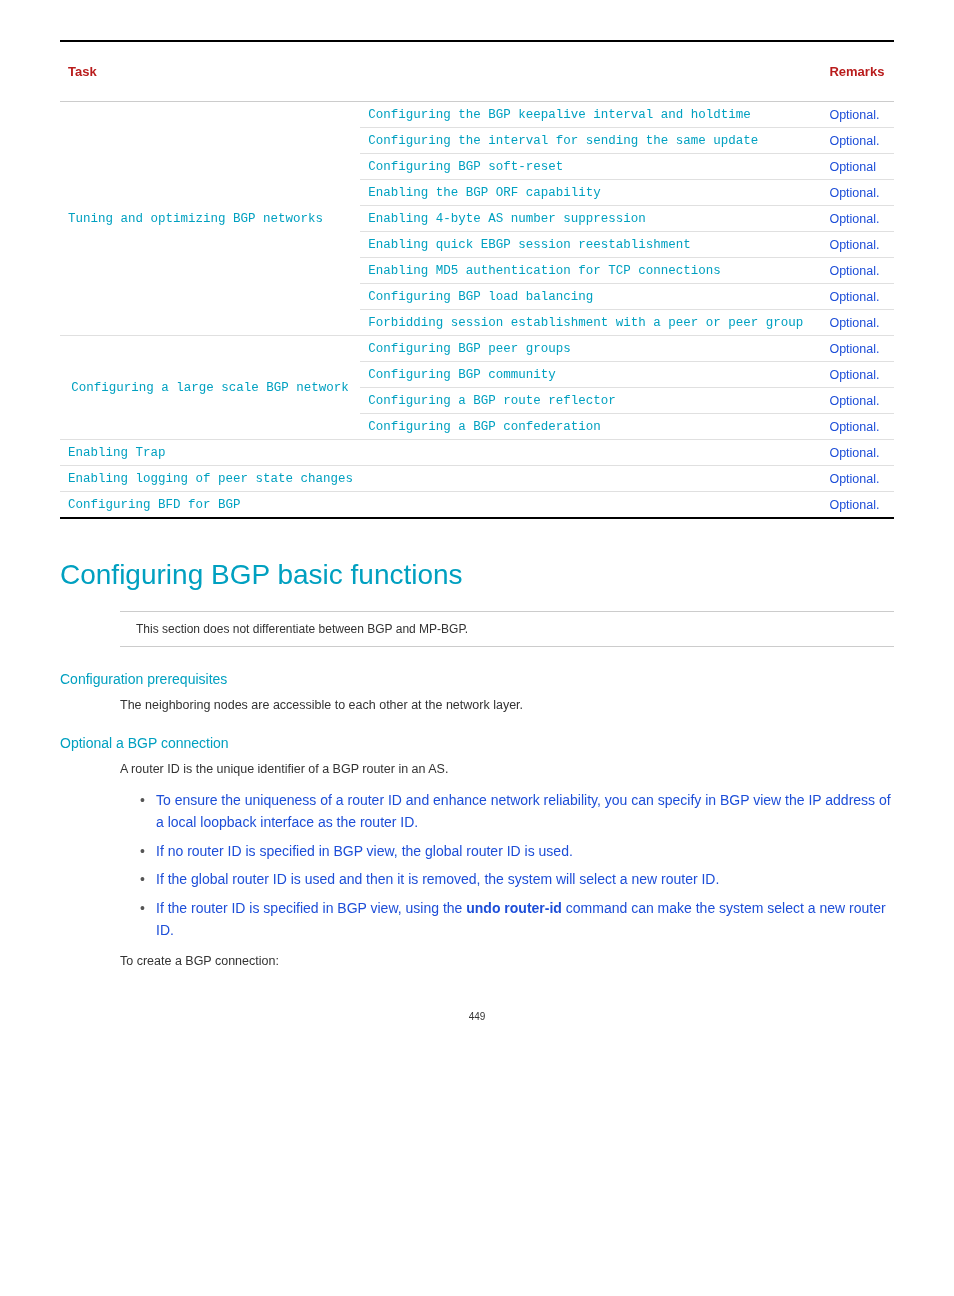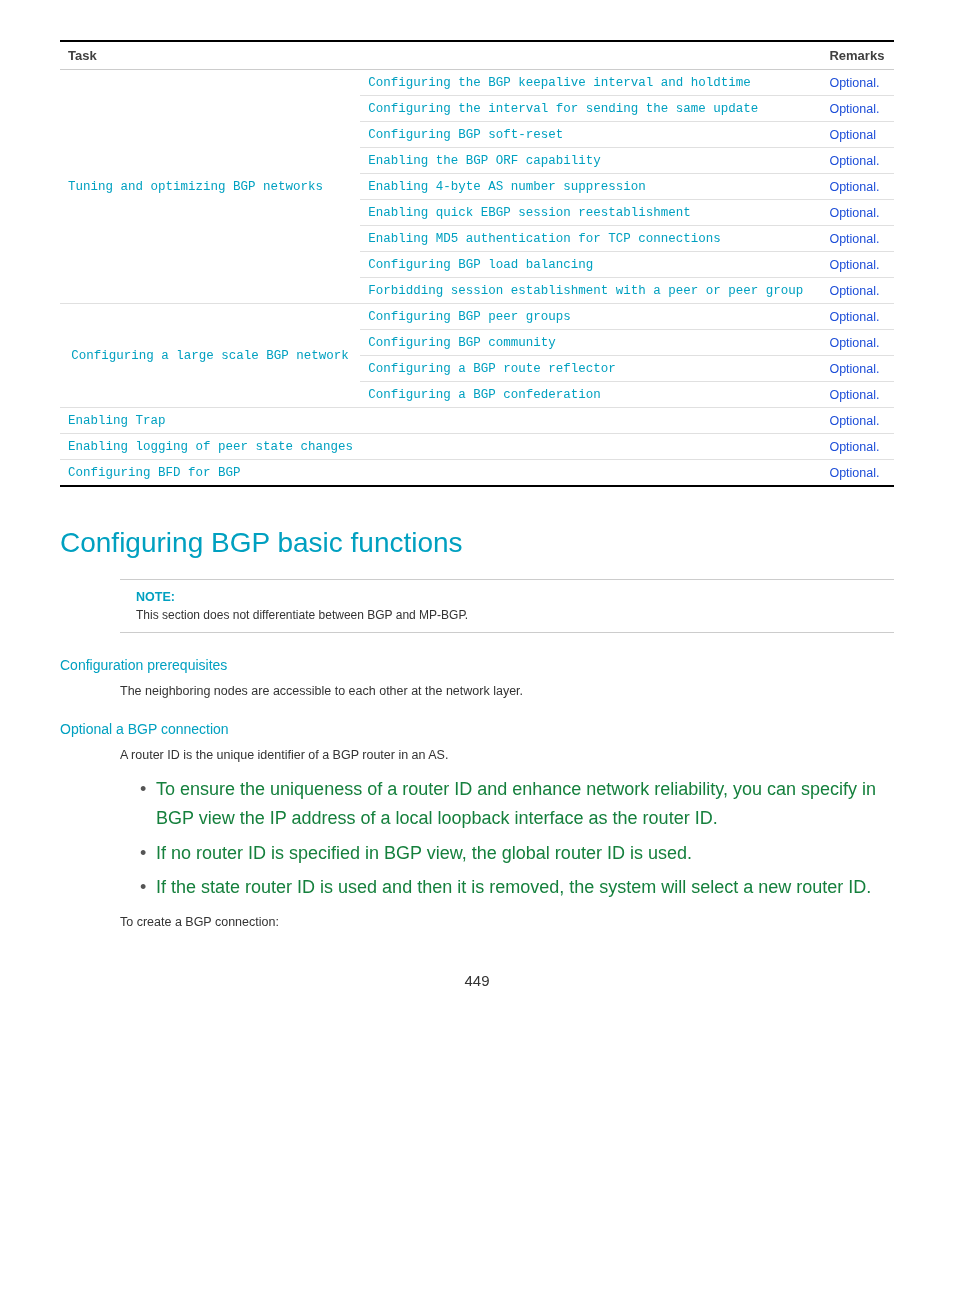--- a/index.html
+++ b/index.html
@@ -15,24 +15,24 @@
 
     
     .main-table {
       width: 100%;
       border-collapse: collapse;
       margin-bottom: 40px;
     }
     .main-table th {
       font-weight: bold;
       font-size: 13px;
-      color: #404040;
+      color: #b91c1c;
       border-top: 2px solid #000;
       border-bottom: 1px solid #ccc;
-      padding: 6px 8px;
+      padding: 22px 8px;
       text-align: left;
     }
     .main-table td {
       padding: 5px 8px;
       vertical-align: middle;
       border-bottom: 1px solid #e0e0e0;
       font-size: 12.5px;
     }
     .main-table tr:last-child td {
       border-bottom: 2px solid #000;
@@ -97,41 +97,41 @@
       margin-bottom: 10px;
       line-height: 1.6;
     }
 
     
     .bullet-list {
       margin-left: 80px;
       margin-bottom: 10px;
     }
     .bullet-list li {
-      font-size: 18px;
-      color: #15803d;
+      font-size: 14px;
+      color: #1d4ed8;
       margin-bottom: 6px;
       line-height: 1.6;
       list-style: none;
       position: relative;
       padding-left: 16px;
     }
     .bullet-list li::before {
       content: '•';
       color: #555;
       position: absolute;
       left: 0;
       top: 0;
     }
 
     
     .page-number {
       text-align: center;
       margin-top: 40px;
-      font-size: 15px;
+      font-size: 10px;
       color: #333;
     }
   </style>
 </head>
 <body>
 
 <table class="main-table">
   <thead>
     <tr>
       <th>Task</th>
@@ -205,31 +205,31 @@
       <tr>
         <td colspan="2"><a class="link" href="#">Configuring BFD for BGP</a></td>
         <td class="remarks-col">Optional.</td>
       </tr>
     </tbody>
 </table>
 
 <h1 class="section-title">Configuring BGP basic functions</h1>
 
 <div class="note-box">
-  <div class="note-label">NOTE:</div>
   <div class="note-text">This section does not differentiate between BGP and MP-BGP.</div>
 </div>
 
 <div class="sub-heading">Configuration prerequisites</div>
 <div class="body-text">The neighboring nodes are accessible to each other at the network layer.</div>
 
 <div class="sub-heading">Optional a BGP connection</div>
 <div class="body-text">A router ID is the unique identifier of a BGP router in an AS.</div>
 
 <ul class="bullet-list">
   <li>To ensure the uniqueness of a router ID and enhance network reliability, you can specify in BGP view the IP address of a local loopback interface as the router ID.</li>
   <li>If no router ID is specified in BGP view, the global router ID is used.</li>
-  <li>If the state router ID is used and then it is removed, the system will select a new router ID.</li>
+  <li>If the global router ID is used and then it is removed, the system will select a new router ID.</li>
+  <li>If the router ID is specified in BGP view, using the <strong>undo router-id</strong> command can make the system select a new router ID.</li>
 </ul>
 
 <div class="body-text">To create a BGP connection:</div>
 
 <div class="page-number">449</div>
 
 </body></html>

